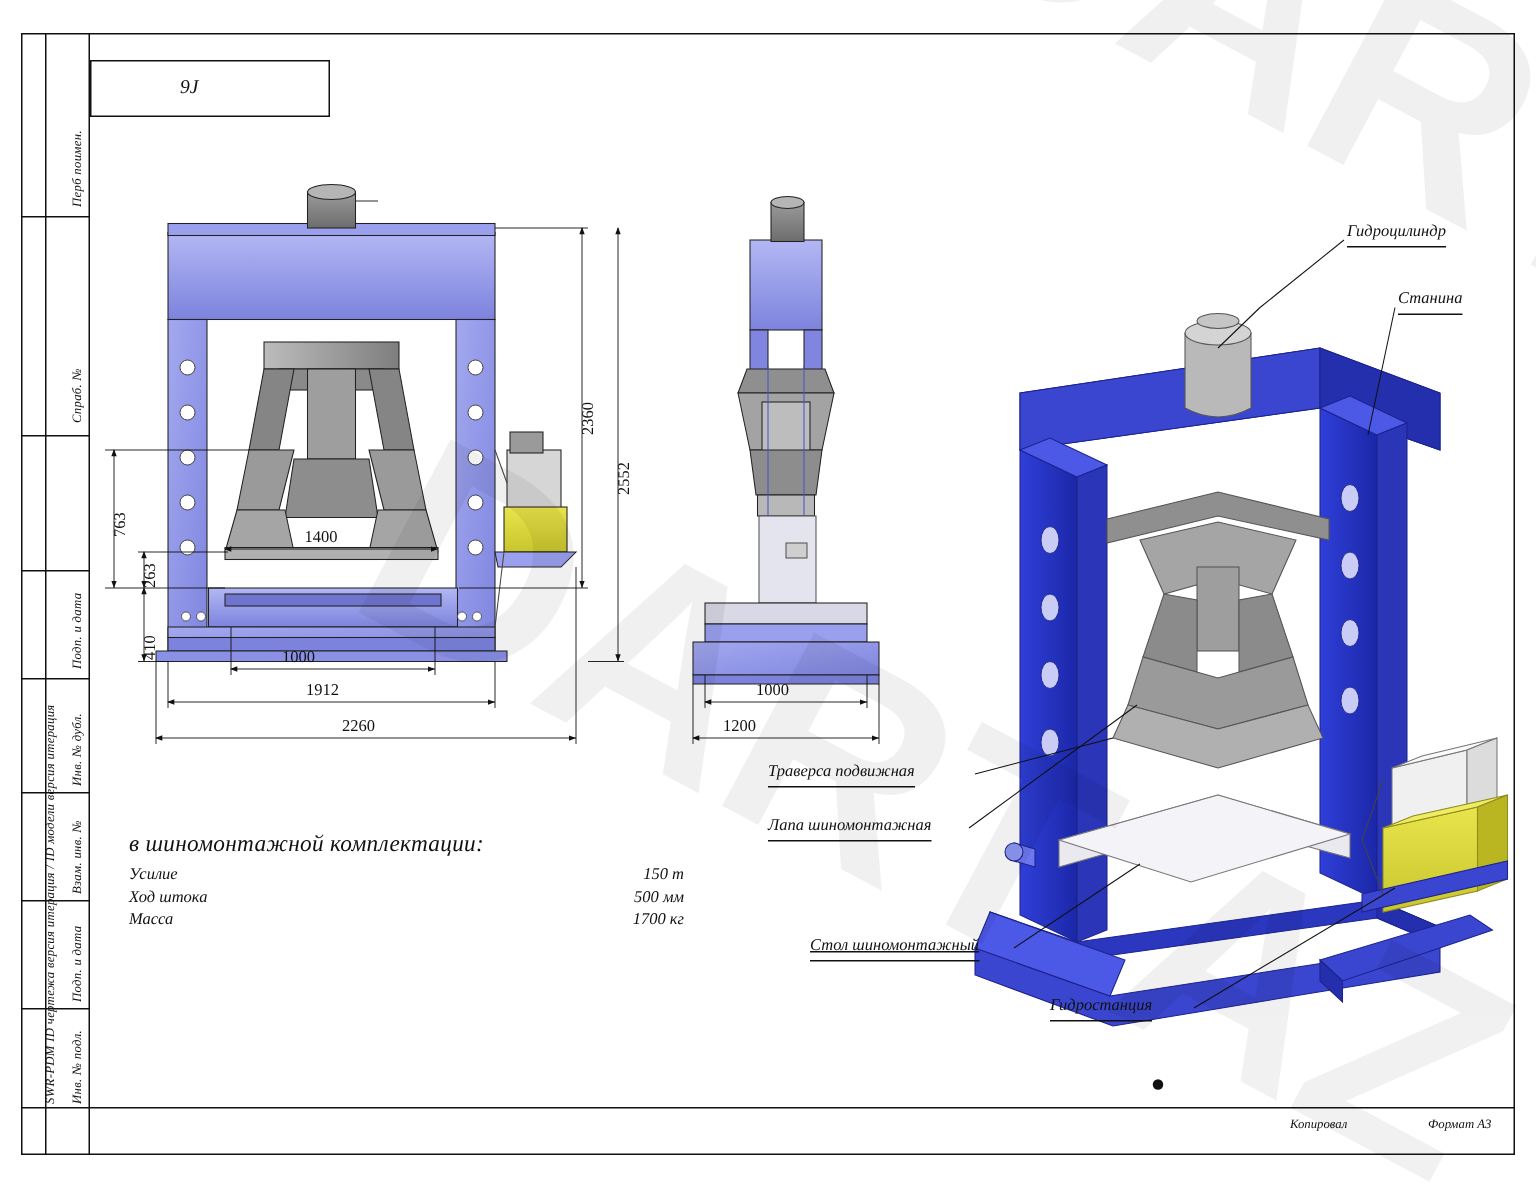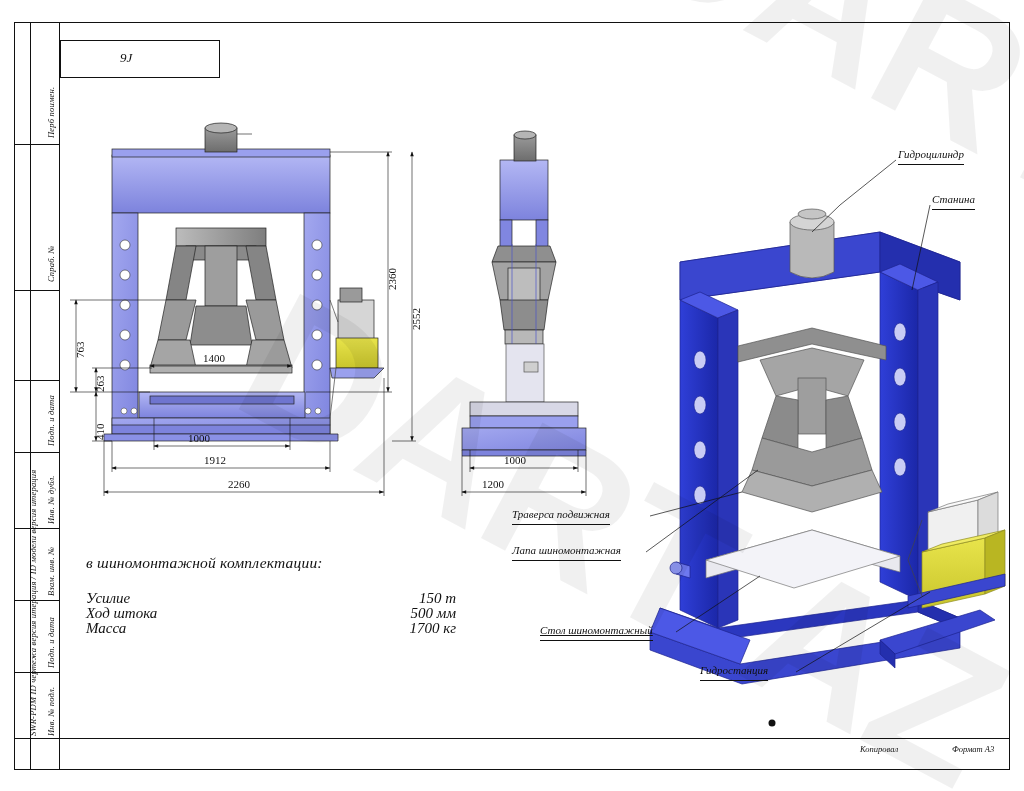--- a/index.html
+++ b/index.html
@@ -124,22 +124,22 @@
     position: absolute;
     left: 86px; top: 552px;
     width: 370px;
     font-family: "Liberation Serif", serif;
     font-style: italic;
     color: #111;
   }
   .title-line1 { font-size: 15.5px; letter-spacing: .2px; }
   .title-line2 { font-size: 15.5px; letter-spacing: .2px; margin-top: 2px; }
   .spec-table {
-    margin-top: 18px;
-    font-size: 15px;
+    margin-top: 5px;
+    font-size: 11px;
   }
   .spec-row {
     position: relative;
     height: 15px;
     white-space: nowrap;
   }
   .spec-name {
     position: absolute; left: 0; top: 0;
     background: #fff; padding-right: 2px;
   }

